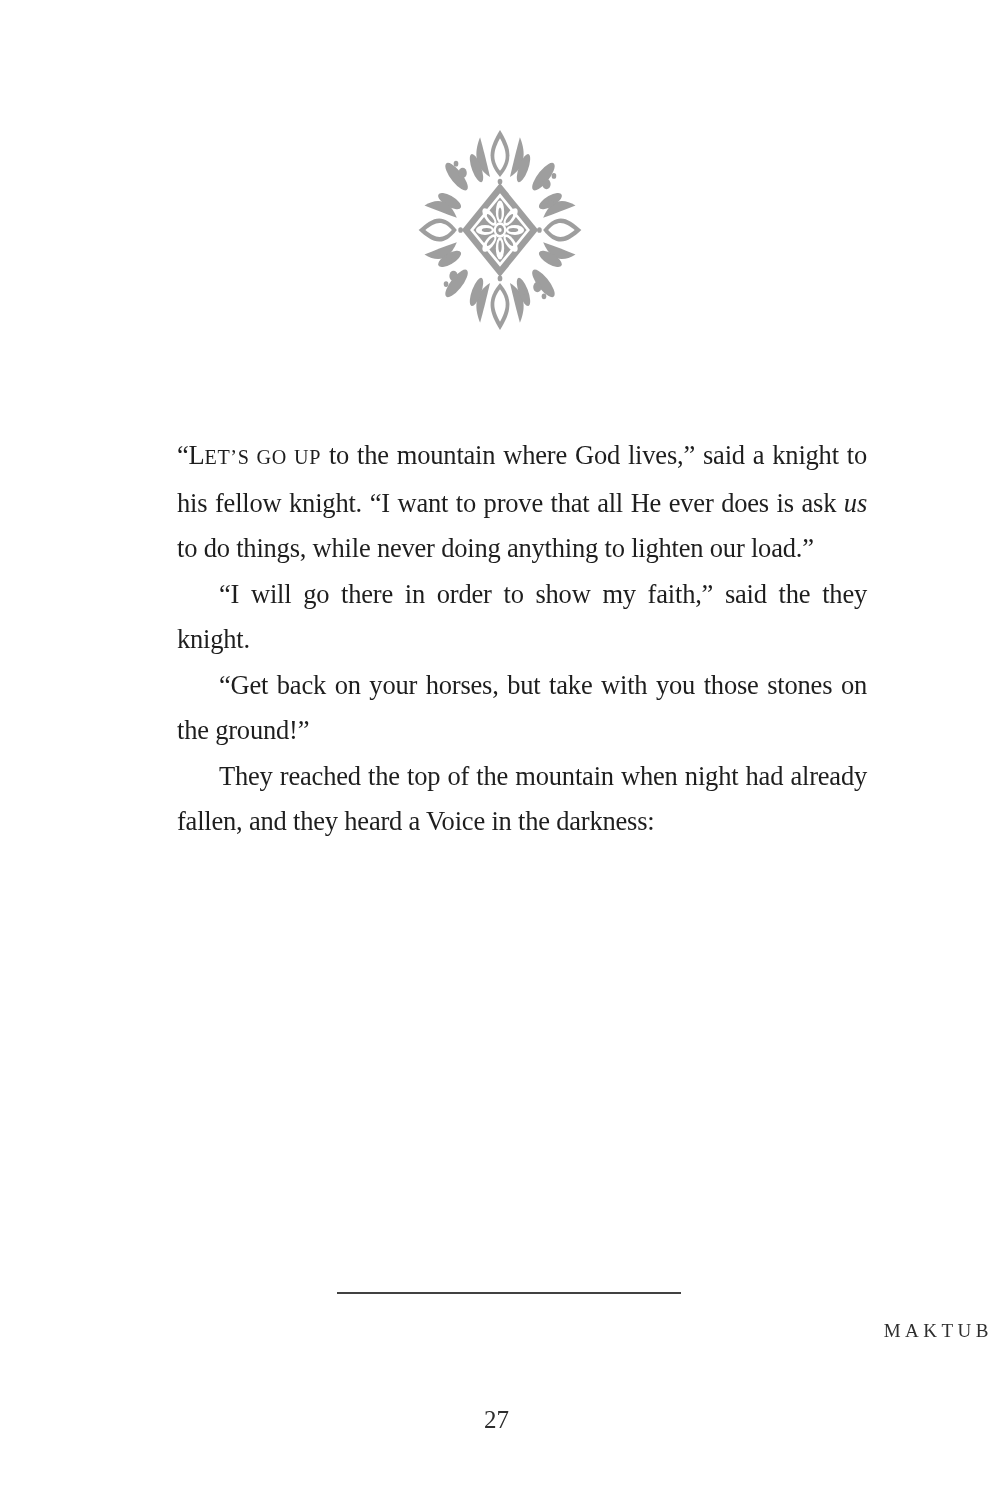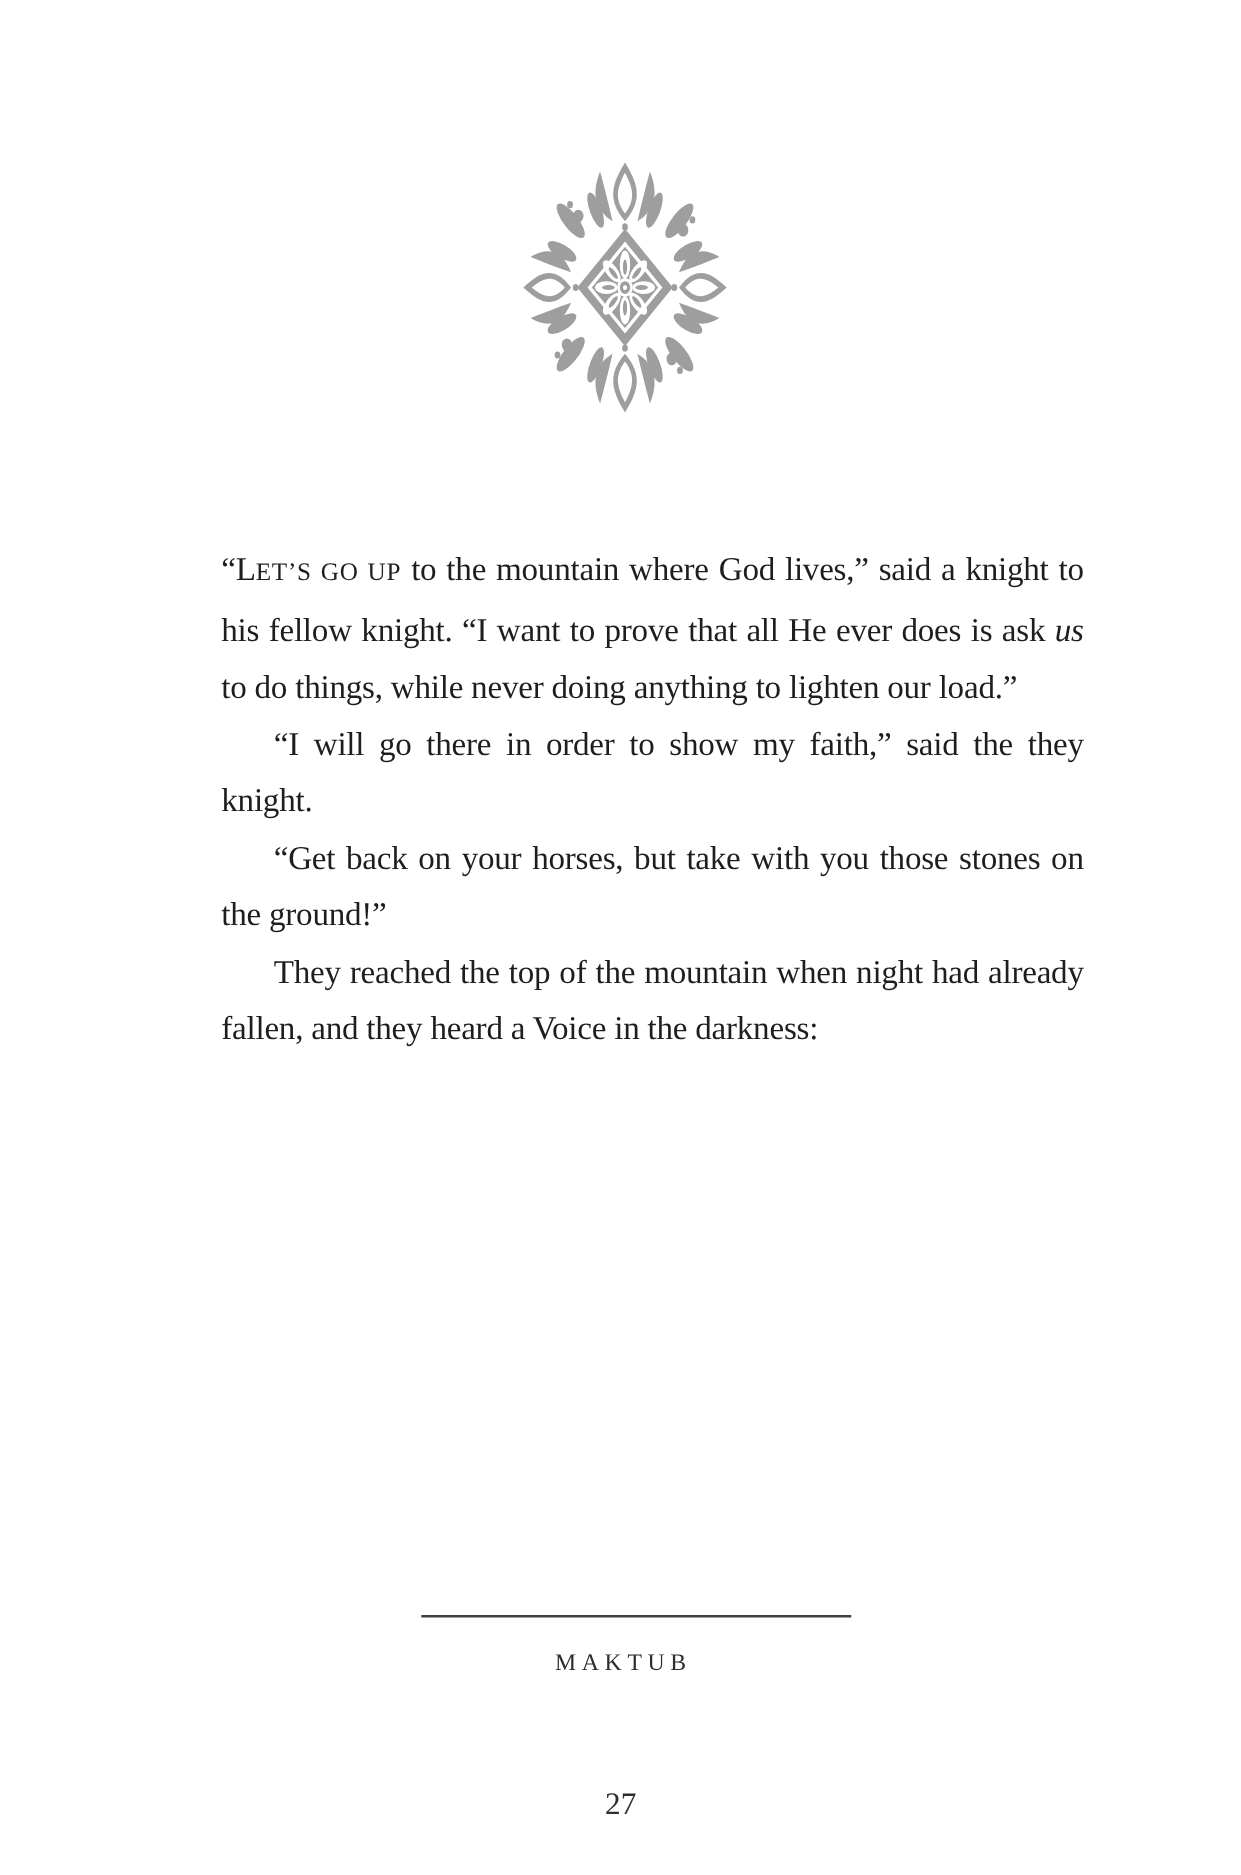--- a/index.html
+++ b/index.html
@@ -38,35 +38,34 @@
     left: 337px;
     width: 344px;
     height: 2px;
     background: #414141;
   }
   .book-title {
     position: absolute;
     top: 1320px;
     left: 0;
     right: 0;
-    text-align: center;
+    text-align: right;
     font-size: 19px;
     letter-spacing: 4.5px;
     padding-left: 4.5px;
     color: #2e2e2e;
   }
   .page-number {
     position: absolute;
     top: 1406px;
     left: 0;
     right: 0;
     text-align: center;
     font-size: 25px;
     color: #2e2e2e;
-    margin-top: 24px;
   }
 </style>
 </head>
 <body>
 
 <div class="page">
 
   <svg class="ornament" width="166" height="204" viewBox="0 0 200 200" preserveAspectRatio="none">
     <defs>
       <g id="unit">

